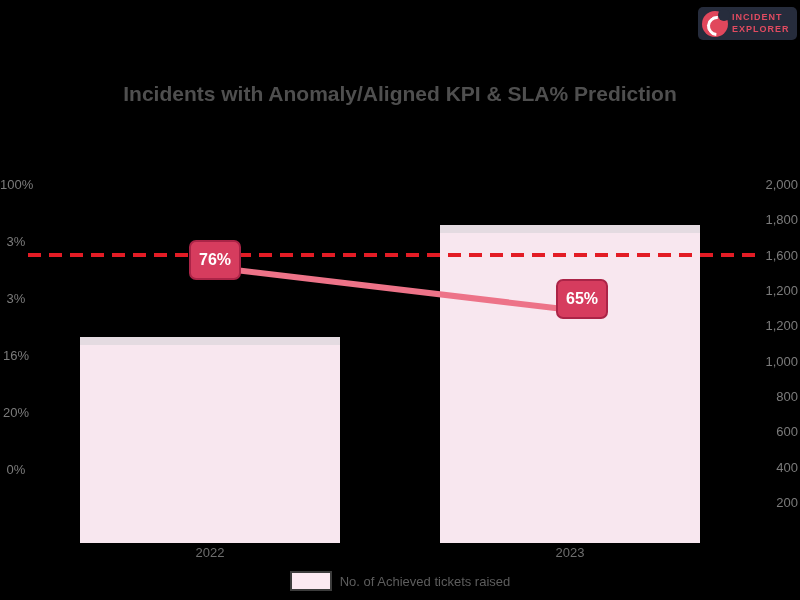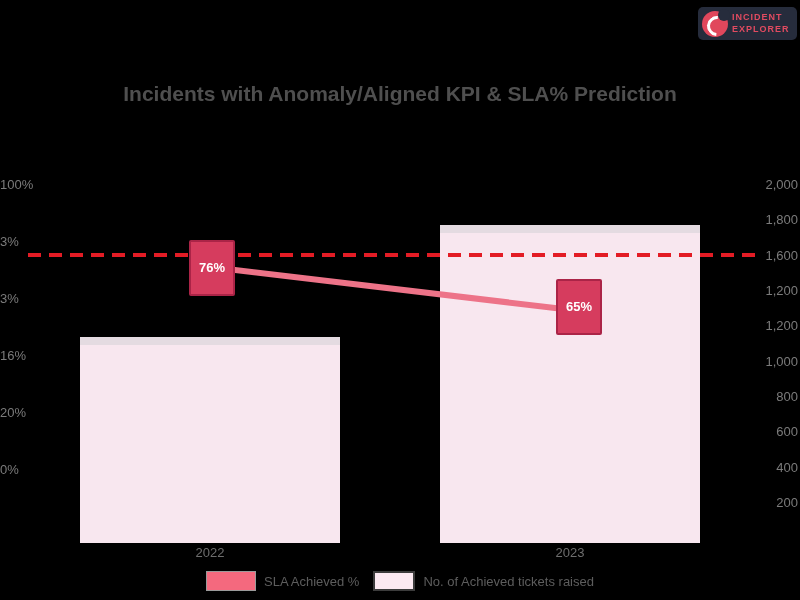--- a/index.html
+++ b/index.html
@@ -45,21 +45,21 @@
   
   .chart-title {
     position: absolute; left: 60px; right: 60px; top: 82px;
     text-align: center;
     color: #4f4f4f; font-size: 21px; font-weight: bold;
   }
 
   
   .ytick-left {
     position: absolute; left: 0; width: 32px;
-    text-align: left; color: #7b7b7b; font-size: 13px;
+    text-align: center; color: #7b7b7b; font-size: 13px;
   }
   .ytick-right {
     position: absolute; left: 752px; width: 46px;
     text-align: right; color: #7b7b7b; font-size: 13px;
   }
   .xtick {
     position: absolute; width: 120px; top: 545px;
     text-align: center; color: #6e6e6e; font-size: 13px;
   }
 
@@ -83,23 +83,23 @@
   
   .trend-svg {
     position: absolute; left: 0; top: 0; z-index: 2;
     pointer-events: none;
   }
 
   
   .point-badge {
     position: absolute; z-index: 4;
     background: #d63c5e; border: 2px solid #ab2447;
-    border-radius: 2px;
-    color: #ffffff; font-size: 13px; font-weight: bold;
-    padding: 18px 8px; line-height: 16px;
+    border-radius: 7px;
+    color: #ffffff; font-size: 16px; font-weight: bold;
+    padding: 10px 8px; line-height: 16px;
   }
 
   
   .legend {
     position: absolute; left: 0; right: 0; top: 569px; height: 24px;
     display: flex; justify-content: center; align-items: center; gap: 14px;
     z-index: 2;
   }
   .legend-item { display: flex; align-items: center; gap: 8px; cursor: default; }
   .swatch-line {
@@ -161,22 +161,18 @@
   <div class="threshold-line"></div>
 
   <div class="point-badge" style="left:189px; top:240px">76%</div>
   <div class="point-badge" style="left:556px; top:279px">65%</div>
 
   <div class="xtick" style="left:150px">2022</div>
   <div class="xtick" style="left:510px">2023</div>
 
   <div class="legend">
     <div class="legend-item">
-      <span class="swatch-line"></span>
-      <span class="legend-label">SLA Achieved %</span>
-    </div>
-    <div class="legend-item">
       <span class="swatch-bar"></span>
       <span class="legend-label">No. of Achieved tickets raised</span>
     </div>
   </div>
 
 </div>
 
 </body></html>

